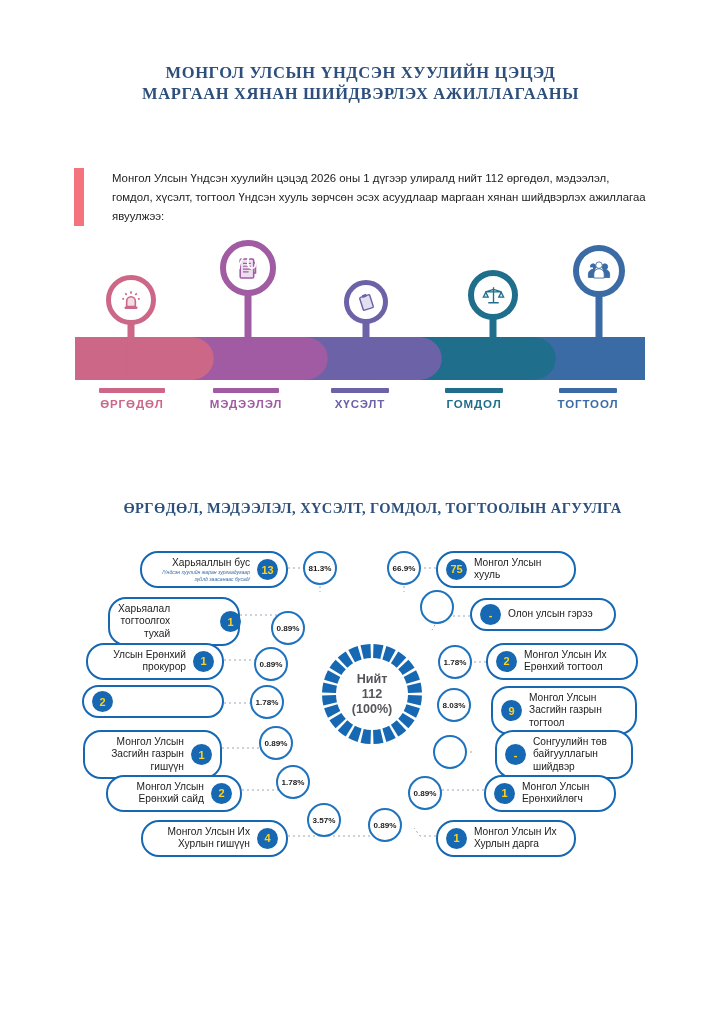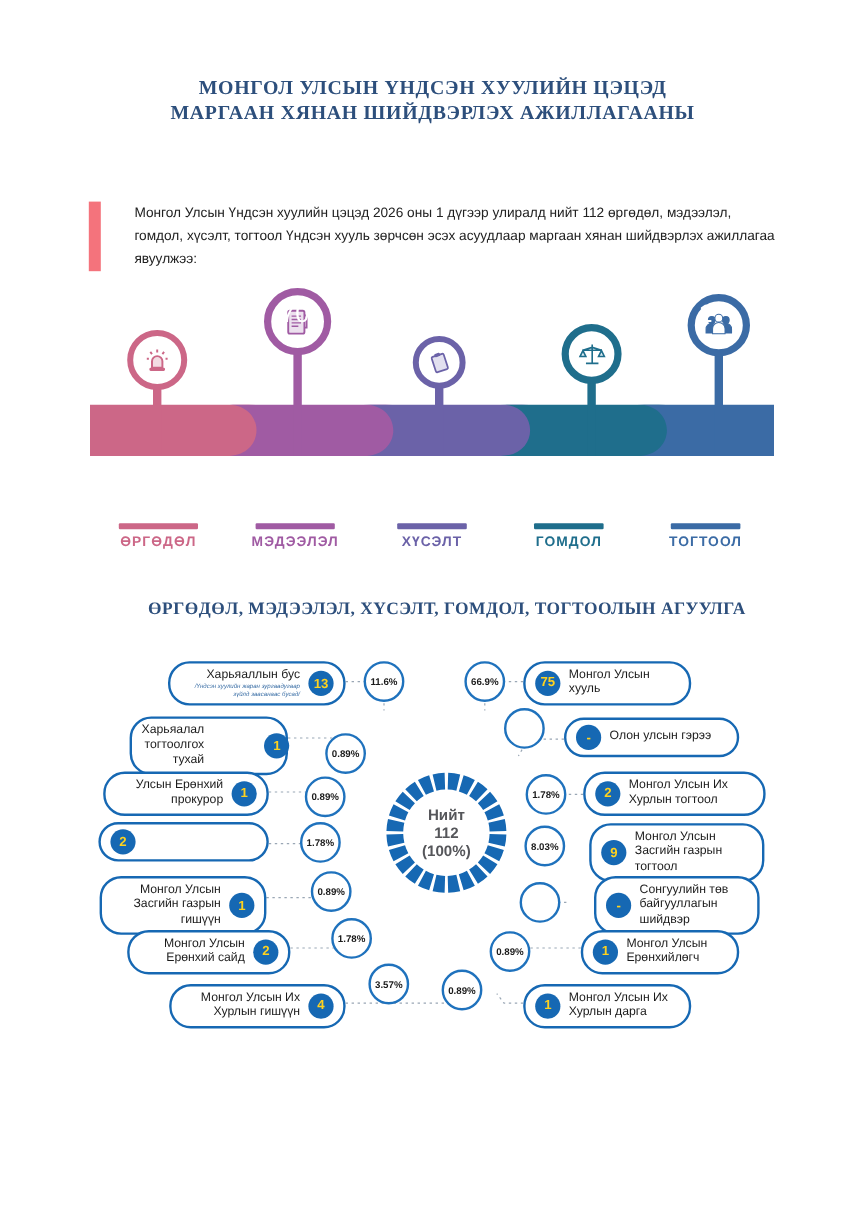--- a/index.html
+++ b/index.html
@@ -48,21 +48,21 @@
     font-family: "Liberation Sans", sans-serif;
     position: relative; z-index: 3;
   }
   .pin { position: absolute; }
   .pin .stem { position: absolute; left: 50%; transform: translateX(-50%); width: 7px; }
   .pin .circ {
     position: absolute; left: 50%; transform: translateX(-50%);
     border-radius: 50%; background: #fff;
     display: flex; align-items: center; justify-content: center;
   }
-  .labelgroup { position: absolute; text-align: center; margin-top: 48px; }
+  .labelgroup { position: absolute; text-align: center; }
   .labelgroup .bar { height: 5px; margin: 0 auto 5px; border-radius: 1px; }
   .labelgroup .lbl {
     font-size: 11.5px; font-weight: bold; letter-spacing: 0.9px;
   }
 
   
   .sec2-title {
     position: absolute; left: 0; top: 500px; width: 721px;
     text-align: center;
     font-family: "Liberation Serif", serif;
@@ -306,21 +306,21 @@
       <span class="ptext">Монгол Улсын хууль</span>
     </div>
 
     <div class="pill right" style="left:470px; top:58px; width:146px;">
       <span class="badge">-</span>
       <span class="ptext">Олон улсын гэрээ</span>
     </div>
 
     <div class="pill right" style="left:486px; top:103px; width:152px;">
       <span class="badge">2</span>
-      <span class="ptext">Монгол Улсын Их Хурлын тогтоол</span>
+      <span class="ptext">Монгол Улсын Их Ерөнхий тогтоол</span>
     </div>
 
     <div class="pill right" style="left:491px; top:146px; width:146px;">
       <span class="badge">9</span>
       <span class="ptext">Монгол Улсын Засгийн газрын тогтоол</span>
     </div>
 
     <div class="pill right" style="left:495px; top:190px; width:138px;">
       <span class="badge">-</span>
       <span class="ptext">Сонгуулийн төв байгууллагын шийдвэр</span>
@@ -329,21 +329,21 @@
     <div class="pill right" style="left:484px; top:235px; width:132px;">
       <span class="badge">1</span>
       <span class="ptext">Монгол Улсын Ерөнхийлөгч</span>
     </div>
 
     <div class="pill right" style="left:436px; top:280px; width:140px;">
       <span class="badge">1</span>
       <span class="ptext">Монгол Улсын Их Хурлын дарга</span>
     </div>
 
-    <div class="bubble" style="left:303px; top:11px;">11.6%</div>
+    <div class="bubble" style="left:303px; top:11px;">81.3%</div>
     <div class="bubble" style="left:387px; top:11px;">66.9%</div>
     <div class="bubble" style="left:271px; top:71px;">0.89%</div>
     <div class="bubble" style="left:254px; top:107px;">0.89%</div>
     <div class="bubble" style="left:250px; top:145px;">1.78%</div>
     <div class="bubble" style="left:259px; top:186px;">0.89%</div>
     <div class="bubble" style="left:276px; top:225px;">1.78%</div>
     <div class="bubble" style="left:307px; top:263px;">3.57%</div>
     <div class="bubble" style="left:368px; top:268px;">0.89%</div>
     <div class="bubble" style="left:420px; top:50px;"></div>
     <div class="bubble" style="left:438px; top:105px;">1.78%</div>

